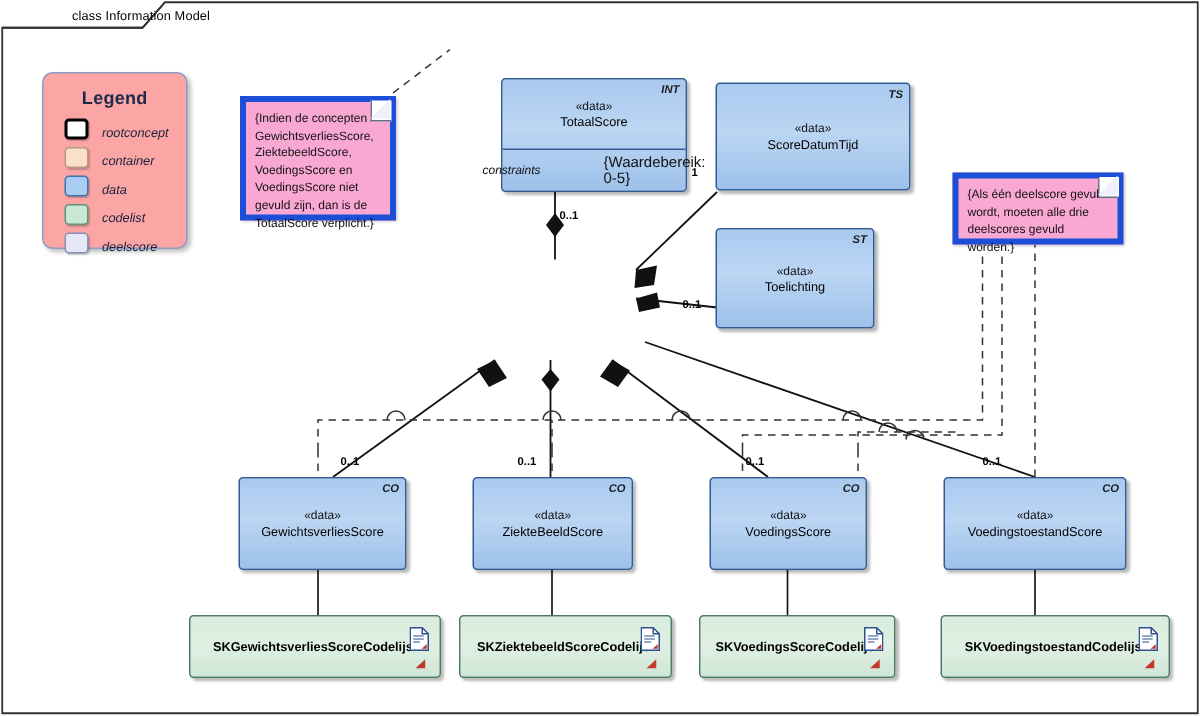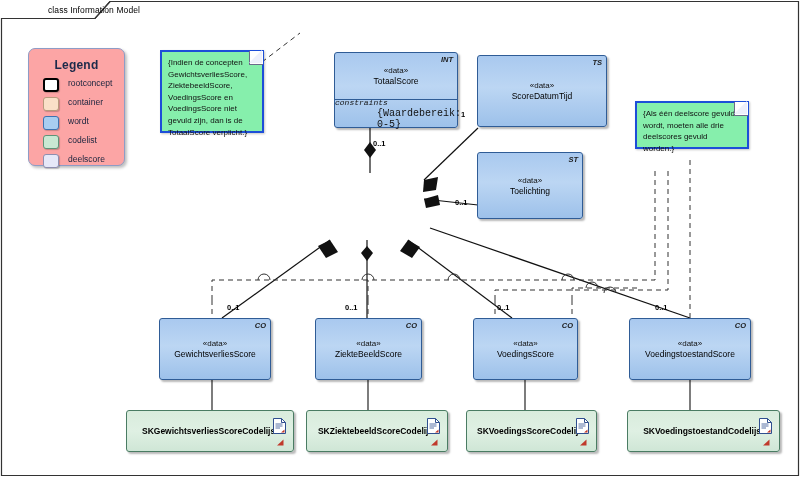--- a/index.html
+++ b/index.html
@@ -23,21 +23,21 @@
     position:absolute;right:4px;top:2px;font-size:7.5px;font-style:italic;
     font-weight:bold;color:#1b1b1b;
   }
   .cls .body{position:absolute;left:0;right:0;top:0;bottom:0;display:flex;
     flex-direction:column;align-items:center;justify-content:center;}
   
   .compart-top{position:absolute;left:0;right:0;top:0;height:46px;
     display:flex;flex-direction:column;align-items:center;justify-content:center;}
   .compart-sep{position:absolute;left:0;right:0;top:46px;height:1px;background:#2f5c96;}
   .compart-bot{position:absolute;left:0;right:0;top:47px;bottom:0;
-    display:flex;flex-direction:column;align-items:flex-start;justify-content:center;font-family:Liberation Mono, monospace;}
+    display:flex;align-items:center;justify-content:center;}
   .compart-bot .lbl{font-size:8px;font-style:italic;color:#111;line-height:11px;}
   .compart-bot .val{font-size:10px;color:#111;line-height:11px;padding-left:42px;}
   
   .root{
     border:3px solid #000;border-radius:5px;
     background:linear-gradient(to bottom,#ffffff 0%,#fbfbfb 55%,#e9e9e9 100%);
     box-shadow:2px 2px 2px rgba(0,0,0,0.30);
   }
   .root .stereo{font-size:8px;color:#111;text-align:center;line-height:12px;}
   .root .nm{font-size:8.5px;font-weight:bold;color:#000;text-align:center;line-height:12px;}
@@ -47,38 +47,39 @@
     background:linear-gradient(to bottom,#d9ecdd 0%,#dff0e3 50%,#cfe6d6 100%);
     box-shadow:2px 2px 2px rgba(0,0,0,0.28);
     display:flex;align-items:center;justify-content:center;
   }
   .codelist .nm{font-size:8.5px;font-weight:bold;color:#000;text-align:center;}
   .doc-icon{position:absolute;right:7px;top:7px;width:13px;height:16px;}
   .red-mark{position:absolute;right:9px;bottom:5px;width:7px;height:7px;}
   
   .note{
     position:absolute;box-sizing:border-box;
-    background:#86efac;border:2px solid #1d4ed8;
+    background:#f9a8d4;border:4px solid #1d4ed8;
     box-shadow:1px 1px 2px rgba(0,0,0,0.22);
     font-size:8px;color:#111;line-height:11.6px;
     padding:5px 7px 4px 6px;
+    margin-top:14px;
   }
   .note .fold{position:absolute;right:-1px;top:-1px;width:13px;height:13px;
     background:#ffffff;border-left:1px solid #6b6b8a;border-bottom:1px solid #6b6b8a;}
   .note .fold:after{content:"";position:absolute;left:-1px;top:-1px;width:0;height:0;
     border-left:13px solid transparent;border-bottom:13px solid #eef0fb;}
   
   .legend{
     position:absolute;box-sizing:border-box;background:#fca5a5;
     border:1px solid #8e9cc6;border-radius:7px;
     box-shadow:2px 2px 3px rgba(0,0,0,0.25);
   }
   .legend .title{font-size:12px;font-weight:bold;color:#1c2a4a;text-align:center;
     margin-top:9px;margin-bottom:6px;letter-spacing:0.2px;}
-  .legend .row{display:flex;align-items:flex-start;margin:0 0 4px 14px;height:15px;}
+  .legend .row{display:flex;align-items:flex-end;margin:0 0 4px 14px;height:15px;font-style:italic;}
   .legend .sw{width:16px;height:14px;border-radius:3px;box-sizing:border-box;
     box-shadow:1px 1px 1px rgba(0,0,0,0.2);}
   .legend .sw.rootconcept{border:2px solid #000;background:#ffffff;}
   .legend .sw.container{border:1px solid #b89a7c;background:#fae0c8;}
   .legend .sw.data{border:1px solid #3f72b0;background:#a9cdf0;}
   .legend .sw.codelist{border:1px solid #5f9378;background:#c9e8d3;}
   .legend .sw.constraint{border:1px solid #8e8eb0;background:#e6e8f8;}
   .legend .lg-label{font-size:8.5px;color:#18233d;margin-left:9px;}
   .mult{position:absolute;font-size:7.5px;font-weight:bold;color:#000;}
 </style>
@@ -144,21 +145,21 @@
     <div class="row">
       <span class="sw rootconcept"></span>
       <span class="lg-label">rootconcept</span>
     </div>
     <div class="row">
       <span class="sw container"></span>
       <span class="lg-label">container</span>
     </div>
     <div class="row">
       <span class="sw data"></span>
-      <span class="lg-label">wordt</span>
+      <span class="lg-label">data</span>
     </div>
     <div class="row">
       <span class="sw codelist"></span>
       <span class="lg-label">codelist</span>
     </div>
     <div class="row">
       <span class="sw constraint"></span>
       <span class="lg-label">deelscore</span>
     </div>
   </div>

